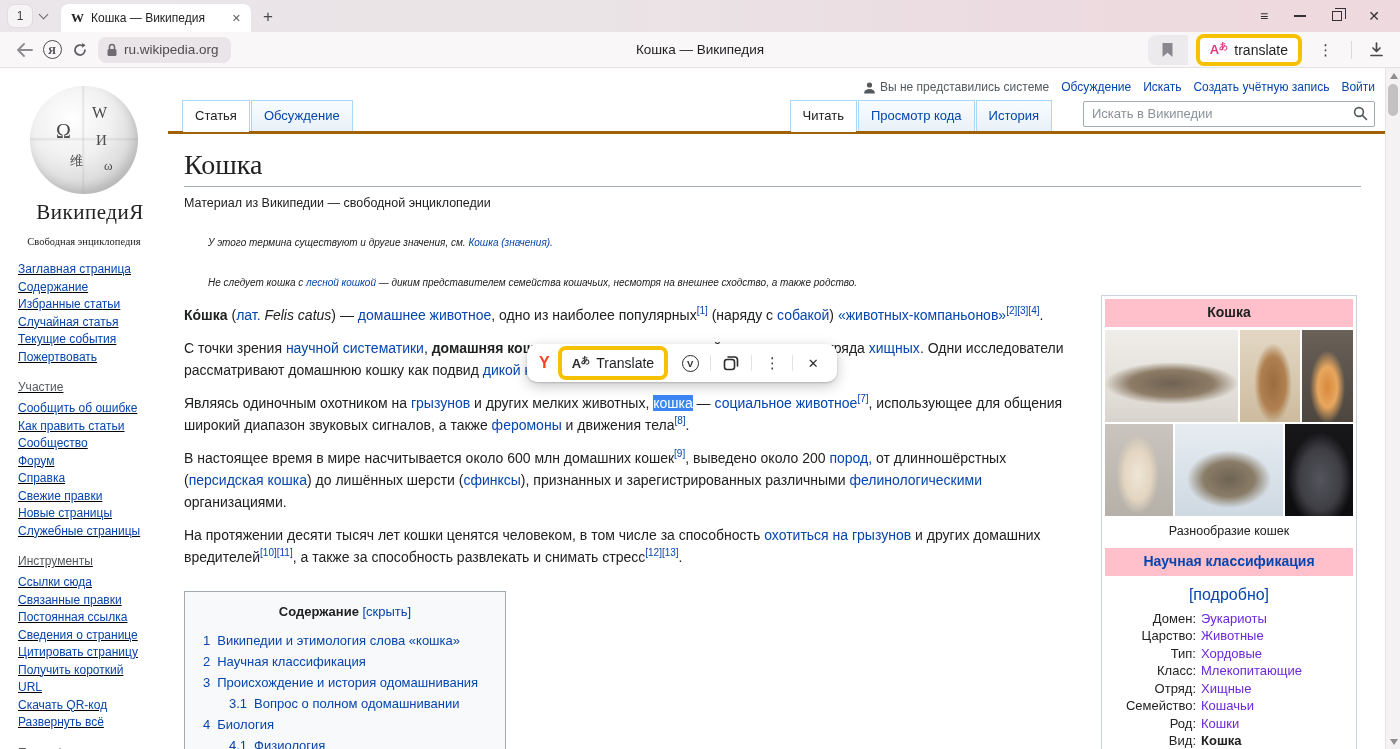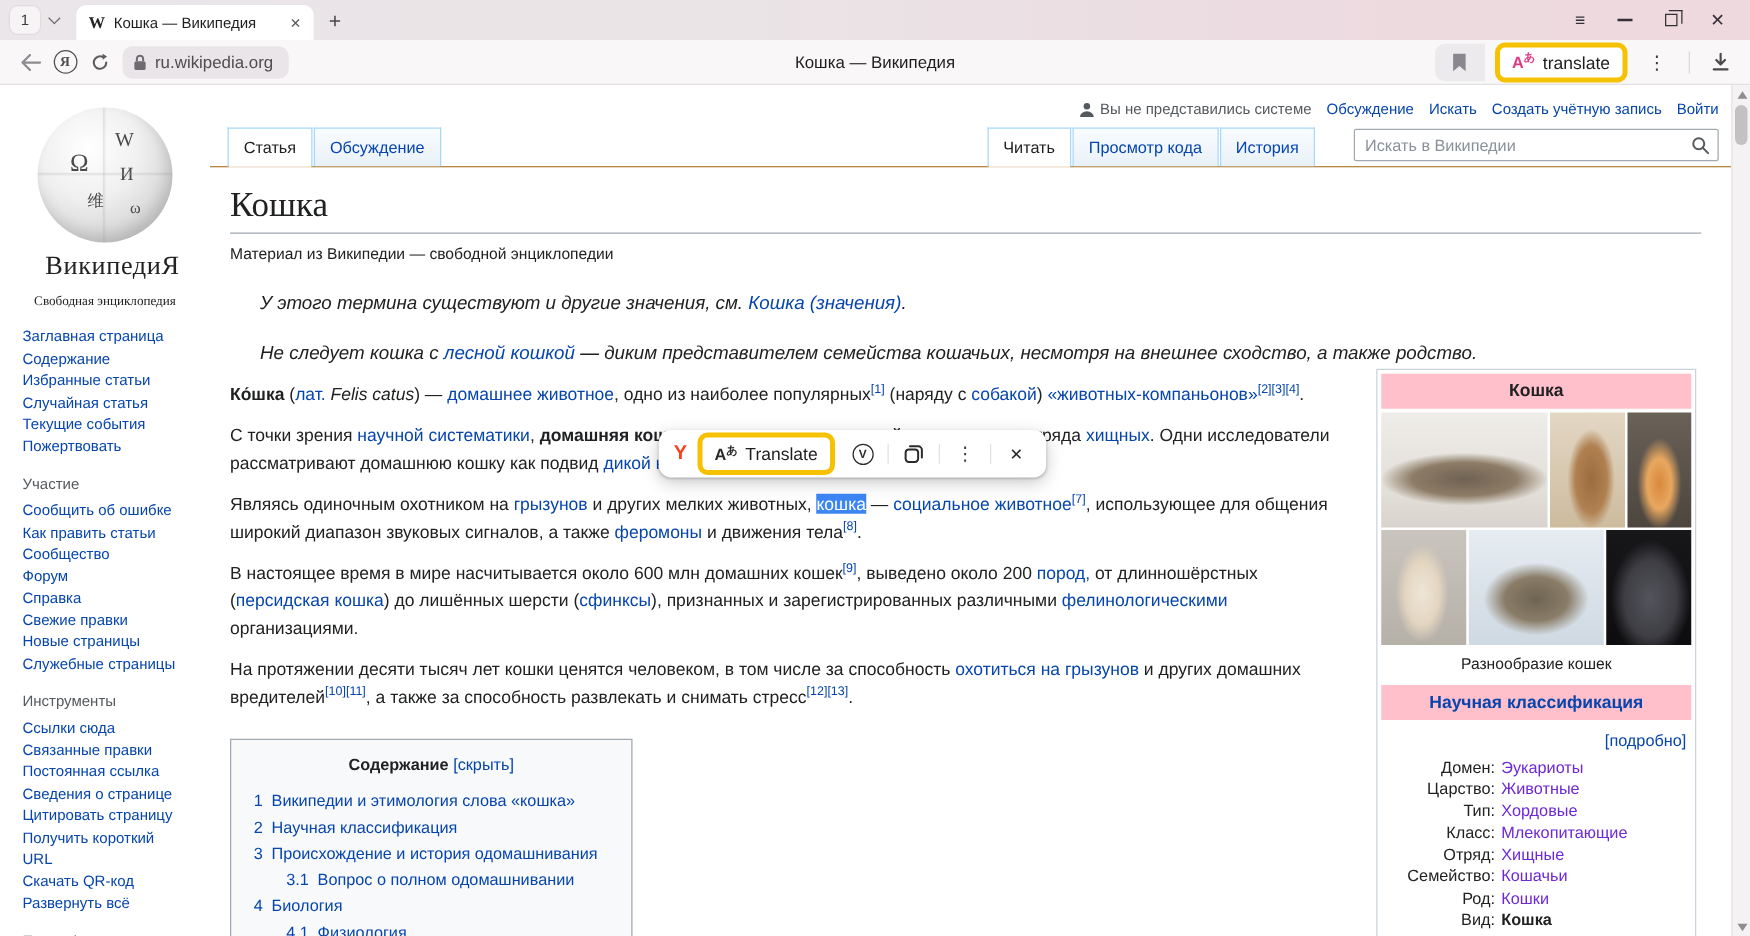--- a/index.html
+++ b/index.html
@@ -63,45 +63,45 @@
   .g1 { left:26px; top:34px; font-size:20px; }
   .g2 { left:62px; top:18px; font-size:16px; }
   .g3 { left:66px; top:46px; font-size:15px; }
   .g4 { left:40px; top:66px; font-size:13px; }
   .g5 { left:74px; top:72px; font-size:13px; }
   .globe:after { content:""; position:absolute; inset:0; border-radius:50%;
     background:linear-gradient(rgba(255,255,255,0) 48%, rgba(160,160,160,0.25) 49%, rgba(255,255,255,0) 51%),
                linear-gradient(90deg, rgba(255,255,255,0) 48%, rgba(160,160,160,0.25) 49%, rgba(255,255,255,0) 51%); }
   .wordmark { font-family:"Liberation Serif",serif; font-size:21px; color:#222; margin-top:6px; letter-spacing:0.5px;margin-left:12px; }
   .tagline { font-family:"Liberation Serif",serif; font-size:10.5px; color:#222; margin-top:11px; }
-  .sb-group { padding:14px 0 0 18px; }
+  .sb-group { padding:14px 0 0 18px;text-decoration:underline; }
   .sb-header { color:#54595d; font-size:12px; margin-bottom:6px; }
   .sb-link { color:#0645ad; line-height:17.5px; cursor:pointer; max-width:130px; }
 
   
   .content { flex:1; padding-right:15px; position:relative; }
   .personal-bar { display:flex; justify-content:flex-end; align-items:center; gap:12px; font-size:12px; padding:12px 10px 6px 0; }
   .pb-gray { color:#54595d; display:flex; align-items:center; gap:4px; }
   .pb-link { color:#0645ad; cursor:pointer; }
 
-  .tabs-row { display:flex; align-items:flex-end; border-bottom:1px solid #a16207; padding-left:14px; height:34px; }
+  .tabs-row { display:flex; align-items:center; border-bottom:3px solid #a16207; padding-left:14px; height:34px; }
   .wtab { font-size:13px; padding:7px 12px 8px; border:1px solid #a7d7f9; border-bottom:none; background:linear-gradient(#f9fcff,#e8f1f8);
     color:#0645ad; margin-right:1px; cursor:pointer; white-space:nowrap; }
   .wtab.active { background:#fff; color:#202122; position:relative; }
   .wtab.active:after { content:""; position:absolute; left:0; right:0; bottom:-1px; height:1px; background:#fff; }
   .tabs-spacer { flex:1; }
   .search-wrap { display:flex; align-items:center; margin:0 10px 4px 30px; border:1px solid #a2a9b1; border-radius:2px; background:#fff;
     height:26px; width:292px; padding:0 6px 0 8px; }
   .search-input { border:none; outline:none; flex:1; font-size:13px; color:#202122; font-family:"Liberation Sans",sans-serif; }
   .search-input::placeholder { color:#8a9199; }
 
   .article { background:#fff; padding:14px 24px 0 16px; font-size:14px; color:#202122; line-height:1.55; }
   .h1-title { font-family:"Liberation Serif",serif; font-weight:normal; font-size:28px; line-height:1.2; border-bottom:1px solid #a2a9b1; padding-bottom:4px; }
   .site-sub { font-size:12.5px; color:#202122; margin-top:7px; margin-bottom:14px; }
-  .hatnote { font-style:italic; font-size:15px; padding-left:24px; line-height:20px;margin-top:20px; }
+  .hatnote { font-style:italic; font-size:10px; padding-left:24px; line-height:20px;margin-top:20px; }
   .para { margin:11px 0; line-height:22px; }
   .a-link { color:#0645ad; cursor:pointer; }
   .seg-b { font-weight:bold; }
   .seg-i { font-style:italic; }
   sup.ref { font-size:10px; line-height:0; color:#0645ad; cursor:pointer; }
   .seg-sel { background:#3c86f4; color:#fff; }
 
   
   .toc { display:inline-block; border:1px solid #a2a9b1; background:#f8f9fa; padding:10px 18px 12px; margin-top:12px; min-width:322px; font-size:13px; }
   .toc-header { text-align:center; margin-bottom:8px; }
@@ -130,21 +130,21 @@
   .p-cream { flex:0.95; background:
      radial-gradient(ellipse 40% 55% at 48% 55%, #efe6d8 0%, #e3d5c0 50%, rgba(227,213,192,0) 78%),
      linear-gradient(#c9c4bd 0%, #b5b0a8 100%); }
   .p-snowtabby { flex:1.5; background:
      radial-gradient(ellipse 52% 42% at 50% 60%, #6e6352 0%, #8a7d68 45%, rgba(138,125,104,0) 75%),
      linear-gradient(#e6ecf2 0%, #cfd9e2 100%); }
   .p-gray { flex:0.95; background:
      radial-gradient(ellipse 55% 60% at 52% 60%, #54545c 0%, #3e3e44 55%, rgba(62,62,68,0) 85%),
      linear-gradient(#17171a 0%, #0d0d0f 100%); }
   .ib-caption { text-align:center; font-size:12.5px; padding:6px 0 7px; }
-  .ib-details { text-align:right; padding:4px 4px 2px; font-size:13px; }
+  .ib-details { text-align:center; padding:4px 4px 2px; font-size:16px; }
   .ib-details span { color:#0645ad; cursor:pointer; }
   .tax-row { display:grid; grid-template-columns:96px 1fr; line-height:17.5px; }
   .tax-label { text-align:right; padding-right:5px; color:#202122; }
   .tax-value { color:#6d28d9; cursor:pointer; }
   .tax-value.bold { color:#202122; font-weight:bold; cursor:default; }
 
   
   .sel-popup { position:absolute; left:527px; top:276px; background:#fff; border-radius:10px;
     box-shadow:0 1px 2px rgba(0,0,0,0.18), 0 4px 14px rgba(0,0,0,0.22); height:38px; display:flex; align-items:center;
     padding:0 10px 0 12px; gap:4px; z-index:40; }

